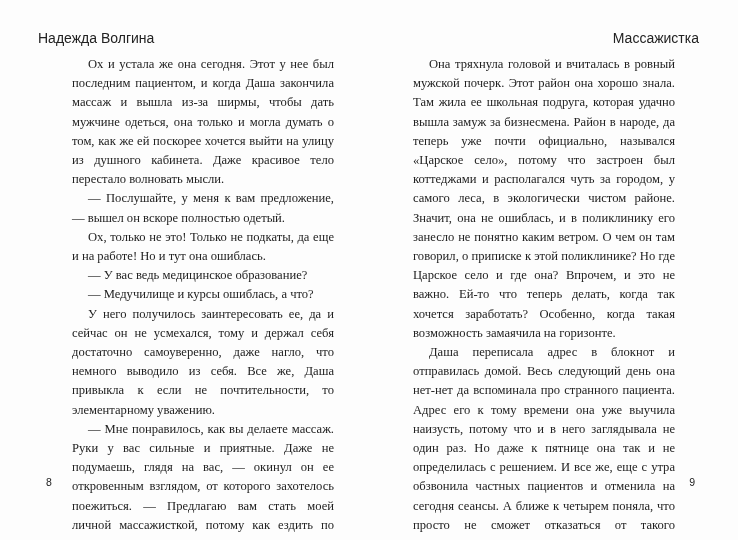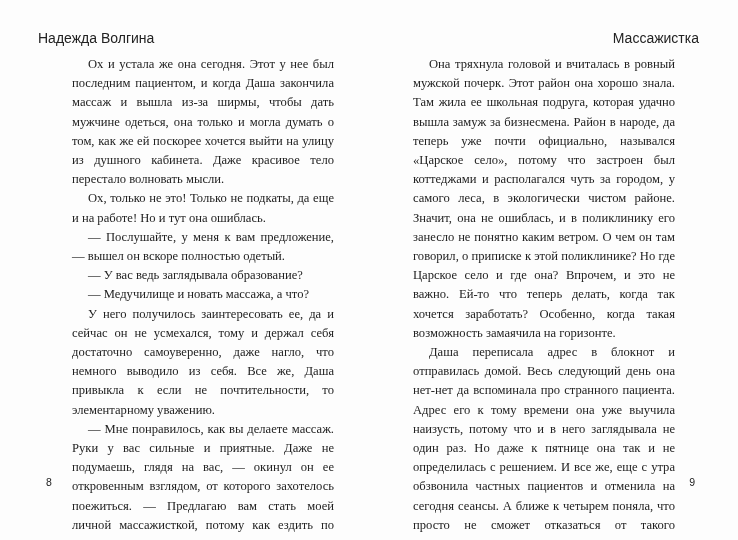--- a/index.html
+++ b/index.html
@@ -18,24 +18,24 @@
   .left .folio { left:46px; }
   .right .folio { right:43px; }
 </style>
 </head>
 <body>
 
 <div class="page left">
   <div class="runhead">Надежда Волгина</div>
   <div class="body">
     <p>Ох и устала же она сегодня. Этот у нее был последним пациентом, и когда Даша закончила массаж и вышла из-за ширмы, чтобы дать мужчине одеться, она только и могла думать о том, как же ей поскорее хочется выйти на улицу из душного кабинета. Даже красивое тело перестало вол­новать мысли.</p>
+    <p>— Послушайте, у меня к вам предложение, — вышел он вскоре полностью одетый.</p>
     <p>Ох, только не это! Только не подкаты, да еще и на рабо­те! Но и тут она ошиблась.</p>
-    <p>— Послушайте, у меня к вам предложение, — вышел он вскоре полностью одетый.</p>
-    <p>— У вас ведь заглядывала образование?</p>
-    <p>— Медучилище и новать массажа, а что?</p>
+    <p>— У вас ведь медицинское образование?</p>
+    <p>— Медучилище и курсы ошиблась, а что?</p>
     <p>У него получилось заинтересовать ее, да и сейчас он не ус­мехался, тому и держал себя достаточно самоуверенно, даже нагло, что немного выводило из себя. Все же, Даша привыкла к если не почтительности, то элементарному уважению.</p>
     <p>— Мне понравилось, как вы делаете массаж. Руки у вас сильные и приятные. Даже не подумаешь, глядя на вас, — окинул он ее откровенным взглядом, от которого захоте­лось поежиться. — Предлагаю вам стать моей личной мас­сажисткой, потому как ездить по поликлиникам и стоять в очередях у меня нет времени.</p>
 
   </div>
   <div class="folio">8</div>
 </div>
 
 <div class="page right">
   <div class="runhead">Массажистка</div>
   <div class="body">

